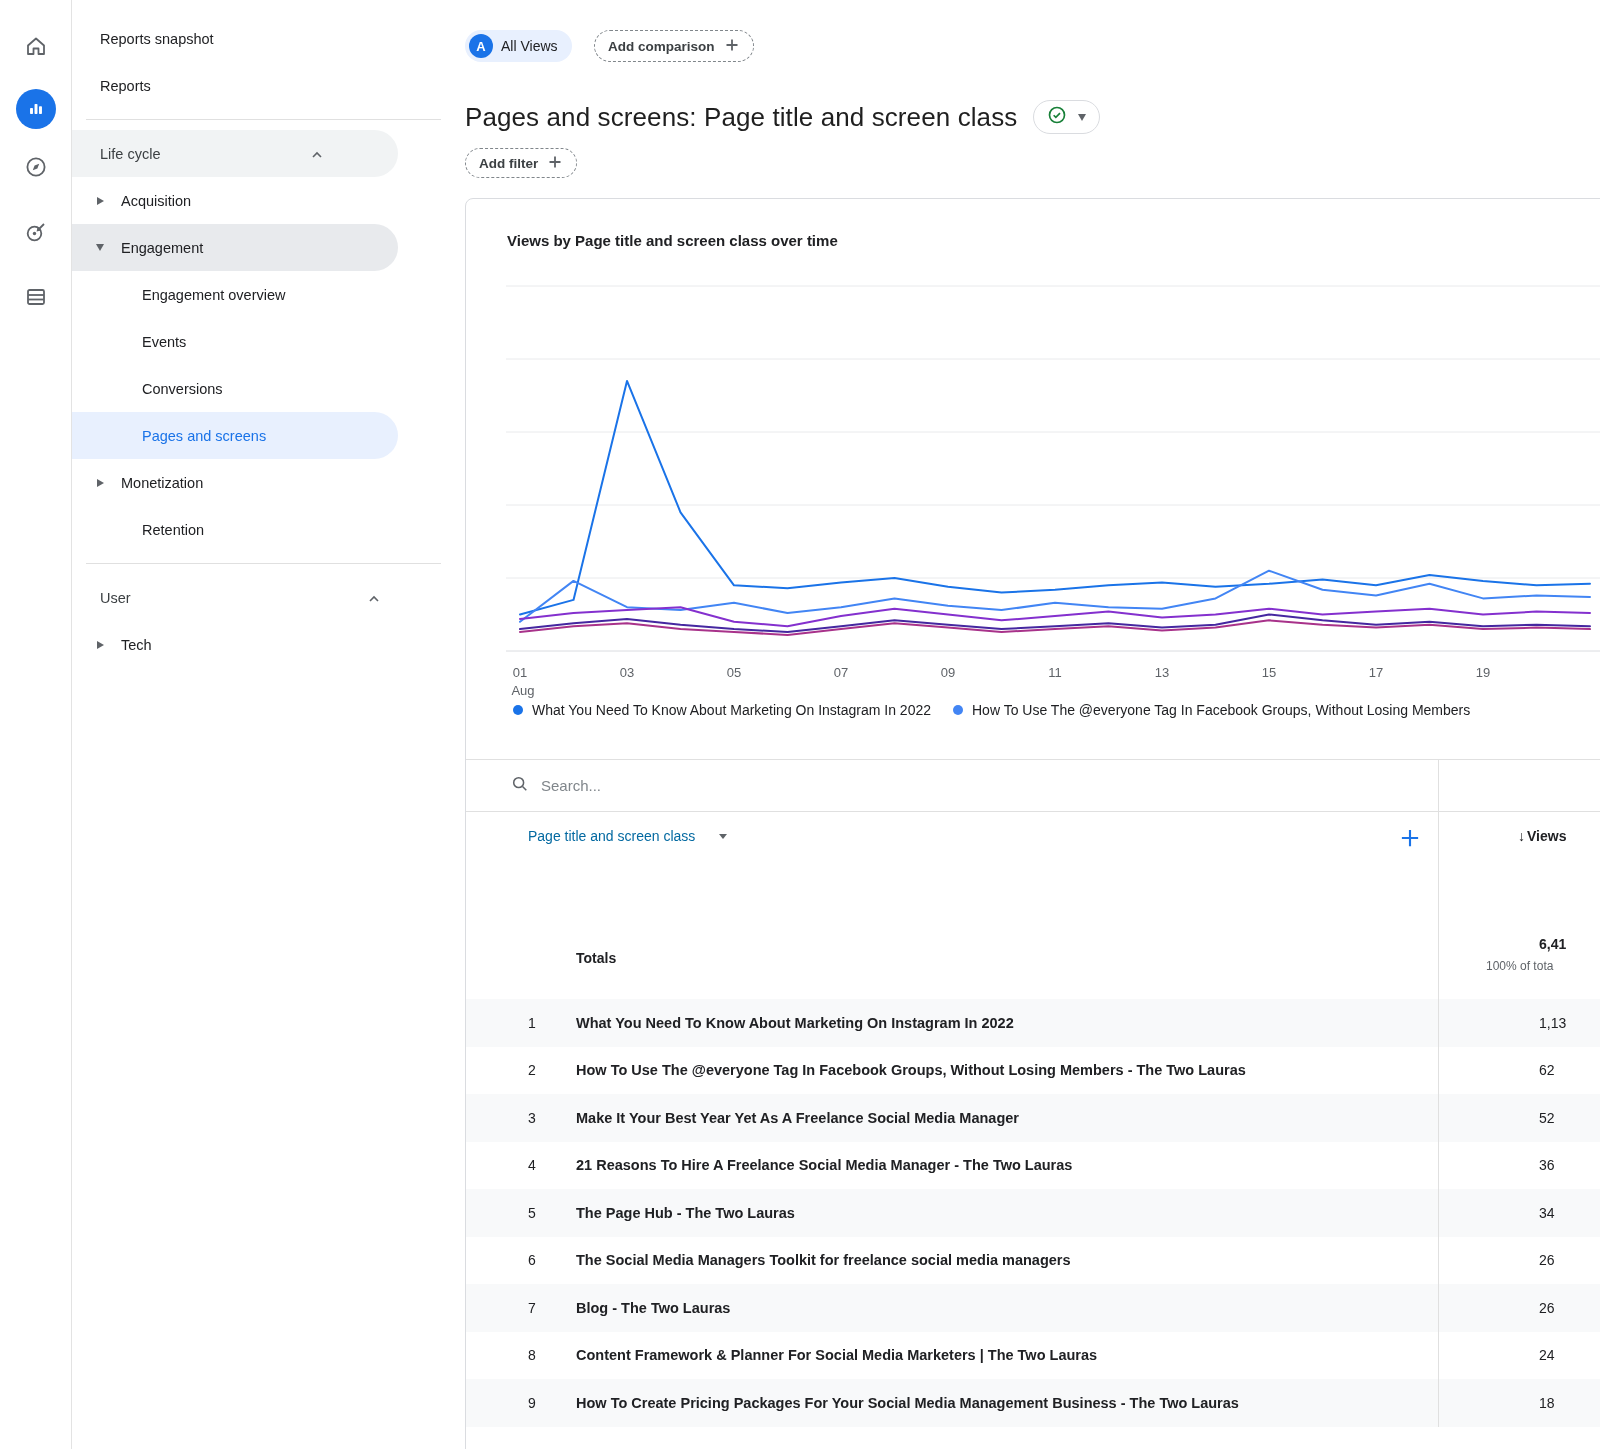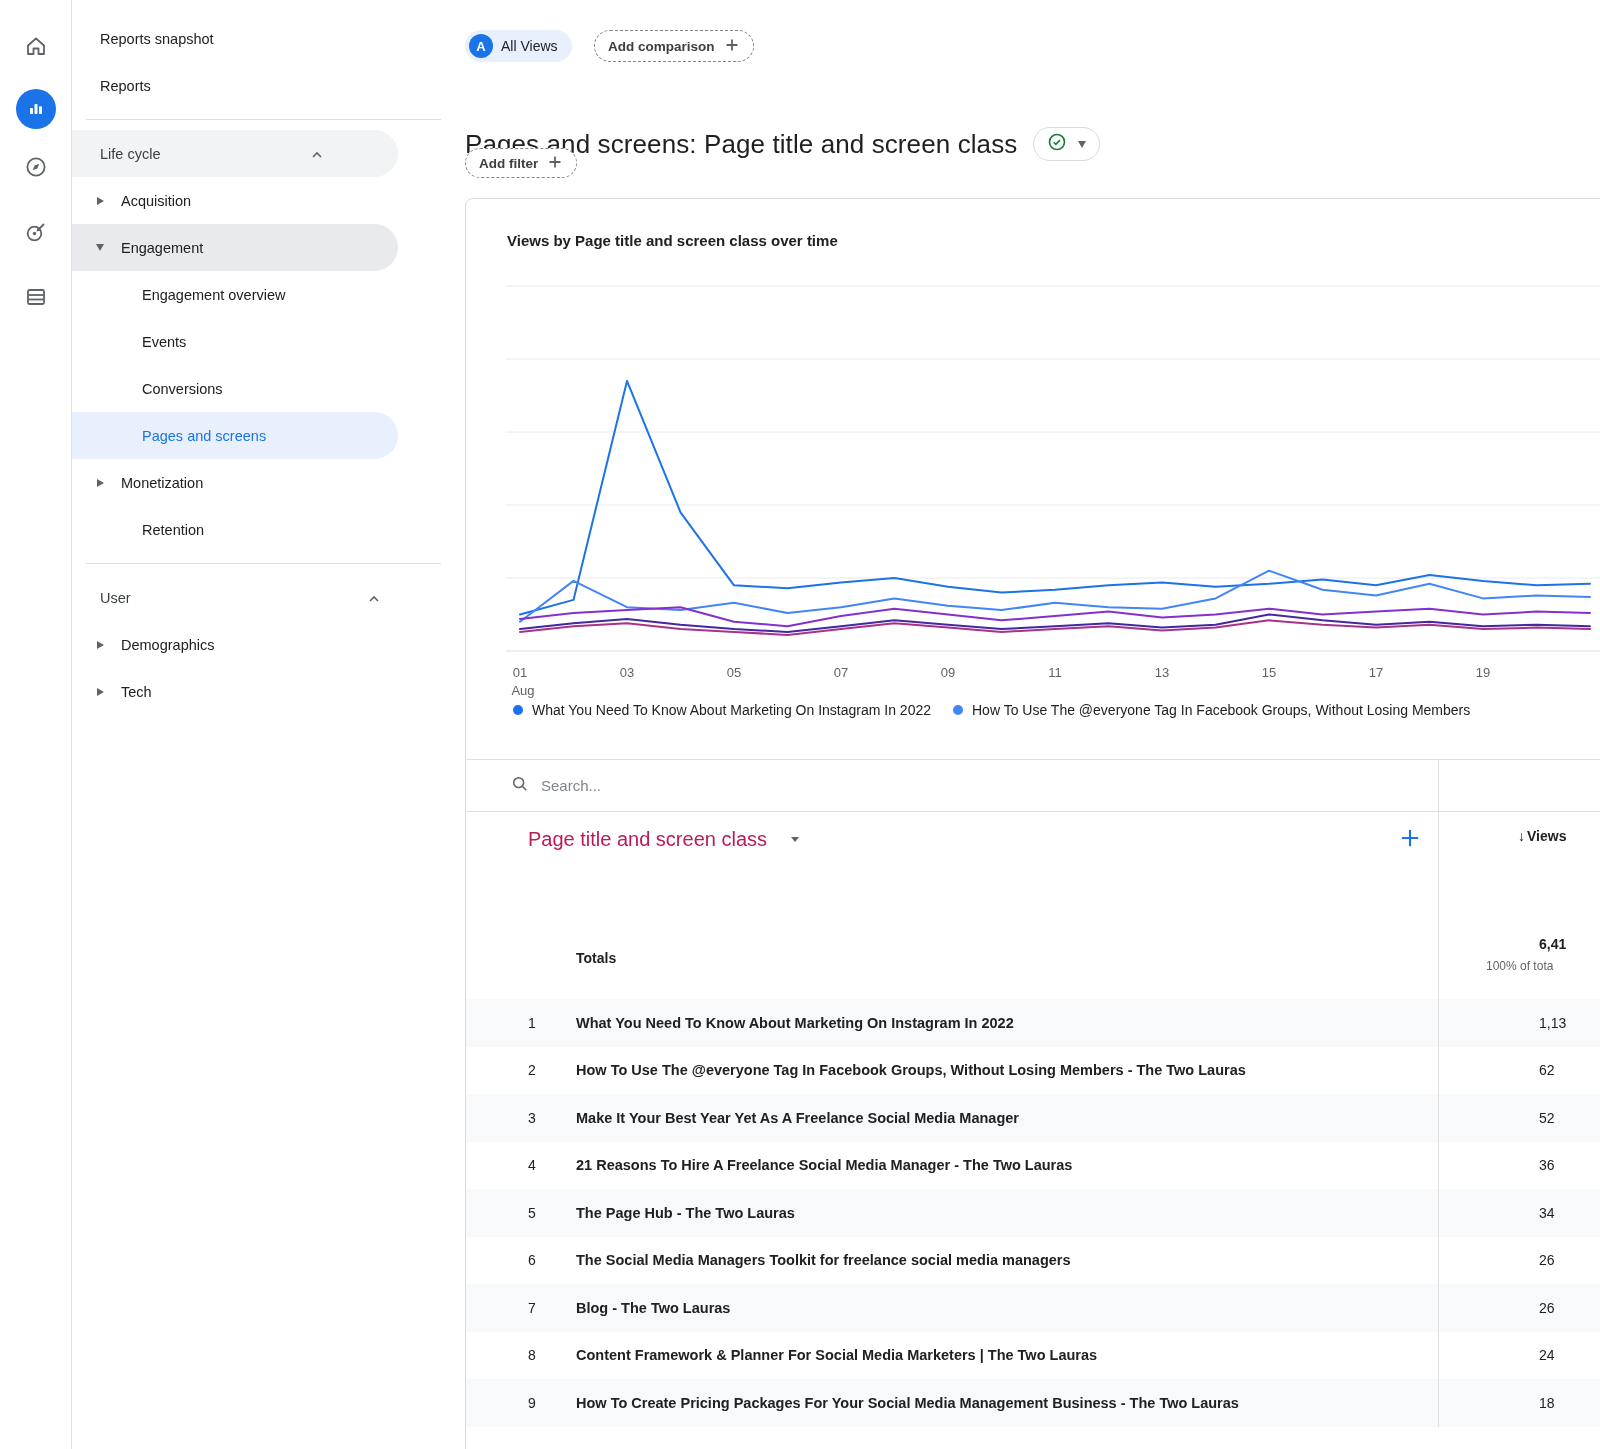--- a/index.html
+++ b/index.html
@@ -49,21 +49,21 @@
     color:#fff; font-size:13px; font-weight:700; display:flex;
     align-items:center; justify-content:center; }
   .chip-users .lbl { margin-left:8px; font-size:14px; font-weight:500; color:#202124; }
   .chip-dashed { position:absolute; height:32px; border:1px dashed #80868b;
     border-radius:16px; background:#fff; display:flex; align-items:center;
     gap:9px; padding:0 13px; font-size:13.5px; font-weight:600; color:#3c4043;
     cursor:pointer; }
   .chip-addcomp { left:594px; top:30px; }
   .chip-addfilter { left:465px; top:148px; height:30px; }
   .page-title-row { position:absolute; left:465px; top:100px; display:flex;
-    align-items:center; gap:16px;margin-top:27px; }
+    align-items:center; gap:16px; }
   .page-title { font-size:26px; font-weight:400; color:#1f1f1f; letter-spacing:0.1px; }
   .badge { height:34px; border:1px solid #dadce0; border-radius:17px;
     display:flex; align-items:center; gap:11px; padding:0 13px; cursor:pointer; background:#fff; }
 
   
   .card { position:absolute; left:465px; top:198px; width:1160px; height:1420px;
     background:#fff; border:1px solid #dadce0; border-radius:8px; }
   .chart-title { position:absolute; left:41px; top:33px; font-size:15px; color:#202124;font-weight:bold; }
   #chart-svg { position:absolute; left:40px; top:85px; }
   .legend { position:absolute; left:47px; top:503px; display:flex; gap:22px;
@@ -76,22 +76,22 @@
   .t-row { display:flex; width:1160px; }
   .t-c1 { width:972px; }
   .t-c2 { flex:1; border-left:1px solid #e0e0e0; }
   .row-search { height:52px; border-bottom:1px solid #e0e0e0; }
   .row-search .t-c1 { display:flex; align-items:center; padding-left:45px; }
   .search-input { border:none; outline:none; font-size:15px; margin-left:12px;
     width:320px; color:#202124; font-family:"Liberation Sans",sans-serif; }
   .search-input::placeholder { color:#80868b; }
   .row-head { height:120px; }
   .row-head .t-c1 { display:flex; align-items:flex-start; padding:16px 18px 0 62px; }
-  .dim-head { display:flex; align-items:center; gap:24px; font-size:20px;
-    color:#be185d; cursor:pointer; }
+  .dim-head { display:flex; align-items:center; gap:24px; font-size:14px;
+    color:#0369a1; cursor:pointer; }
   .dim-head .tri-d { border-top-width:5px; border-left-width:4px; border-right-width:4px; }
   .addcol { margin-left:auto; cursor:pointer; display:flex; }
   .row-head .t-c2 { padding:16px 0 0 79px; }
   .views-head { display:flex; align-items:center; gap:2px; font-size:14px;
     font-weight:700; color:#202124; cursor:pointer; }
   .row-totals { height:67px; }
   .row-totals .t-c1 { padding:18px 0 0 110px; font-size:14px; font-weight:700; }
   .row-totals .t-c2 { padding-top:4px; }
   .tot-val { padding-left:100px; font-size:14px; font-weight:700; }
   .tot-sub { padding-left:47px; font-size:12px; color:#5f6368; margin-top:7px; white-space:nowrap; }
@@ -205,26 +205,20 @@
   </div>
   <div class="s-div"></div>
 
   <div class="s-item s-head">
     <span>User</span>
     <span>
       <svg width="12" height="8" viewBox="0 0 12 8">
           <path d="M2 6l4-4 4 4" fill="none" stroke="#5f6368" stroke-width="1.6"></path>
         </svg>
     </span>
-  </div>
-  <div class="s-item s-exp">
-    <span class="tribox">
-        <span class="tri-r"></span>
-      </span>
-    <span class="lbl">Demographics</span>
   </div>
   <div class="s-item s-exp">
     <span class="tribox">
         <span class="tri-r"></span>
       </span>
     <span class="lbl">Tech</span>
   </div>
 </div>
 
 <div class="chip-users">

